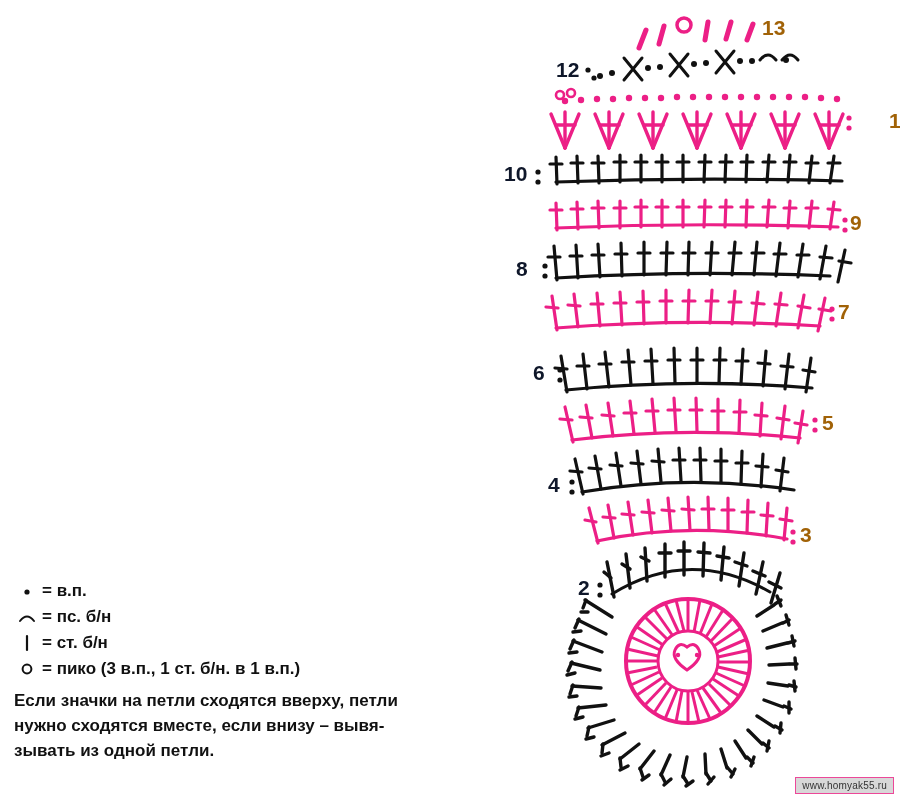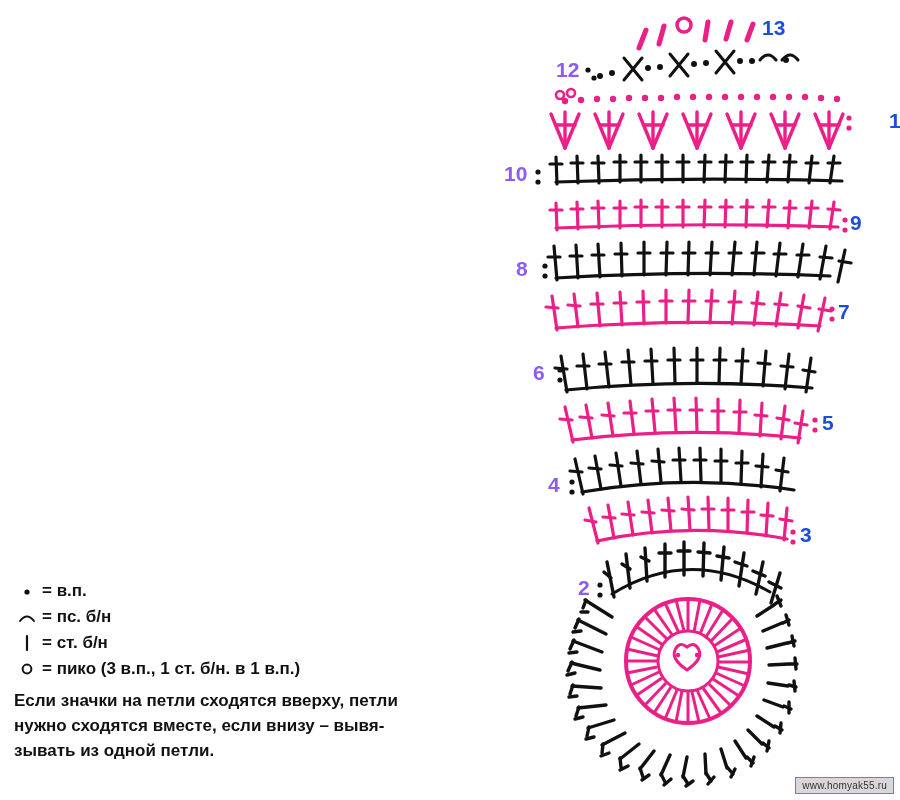--- a/index.html
+++ b/index.html
@@ -53,23 +53,23 @@
     border:1px solid #ec4899;
     color:#333;
     font-size:10px;
     padding:2px 6px;
     letter-spacing:.2px;
   }
   .rowlabel{
     position:absolute;
     font-size:21px;
     font-weight:bold;
-    color:#8b5cf6;
-  }
-  .rowlabel.pink{color:#1d4ed8;}
+    color:#0f172a;
+  }
+  .rowlabel.pink{color:#a16207;}
 </style>
 </head>
 <body>
 
 <svg id="chart-area" viewBox="0 0 900 800" width="900" height="800" xmlns="http://www.w3.org/2000/svg">
 
   <g>
 
     <g stroke="#ec1f86" stroke-width="3" fill="none">
       <circle cx="688" cy="661" r="62" stroke-width="4"></circle>

